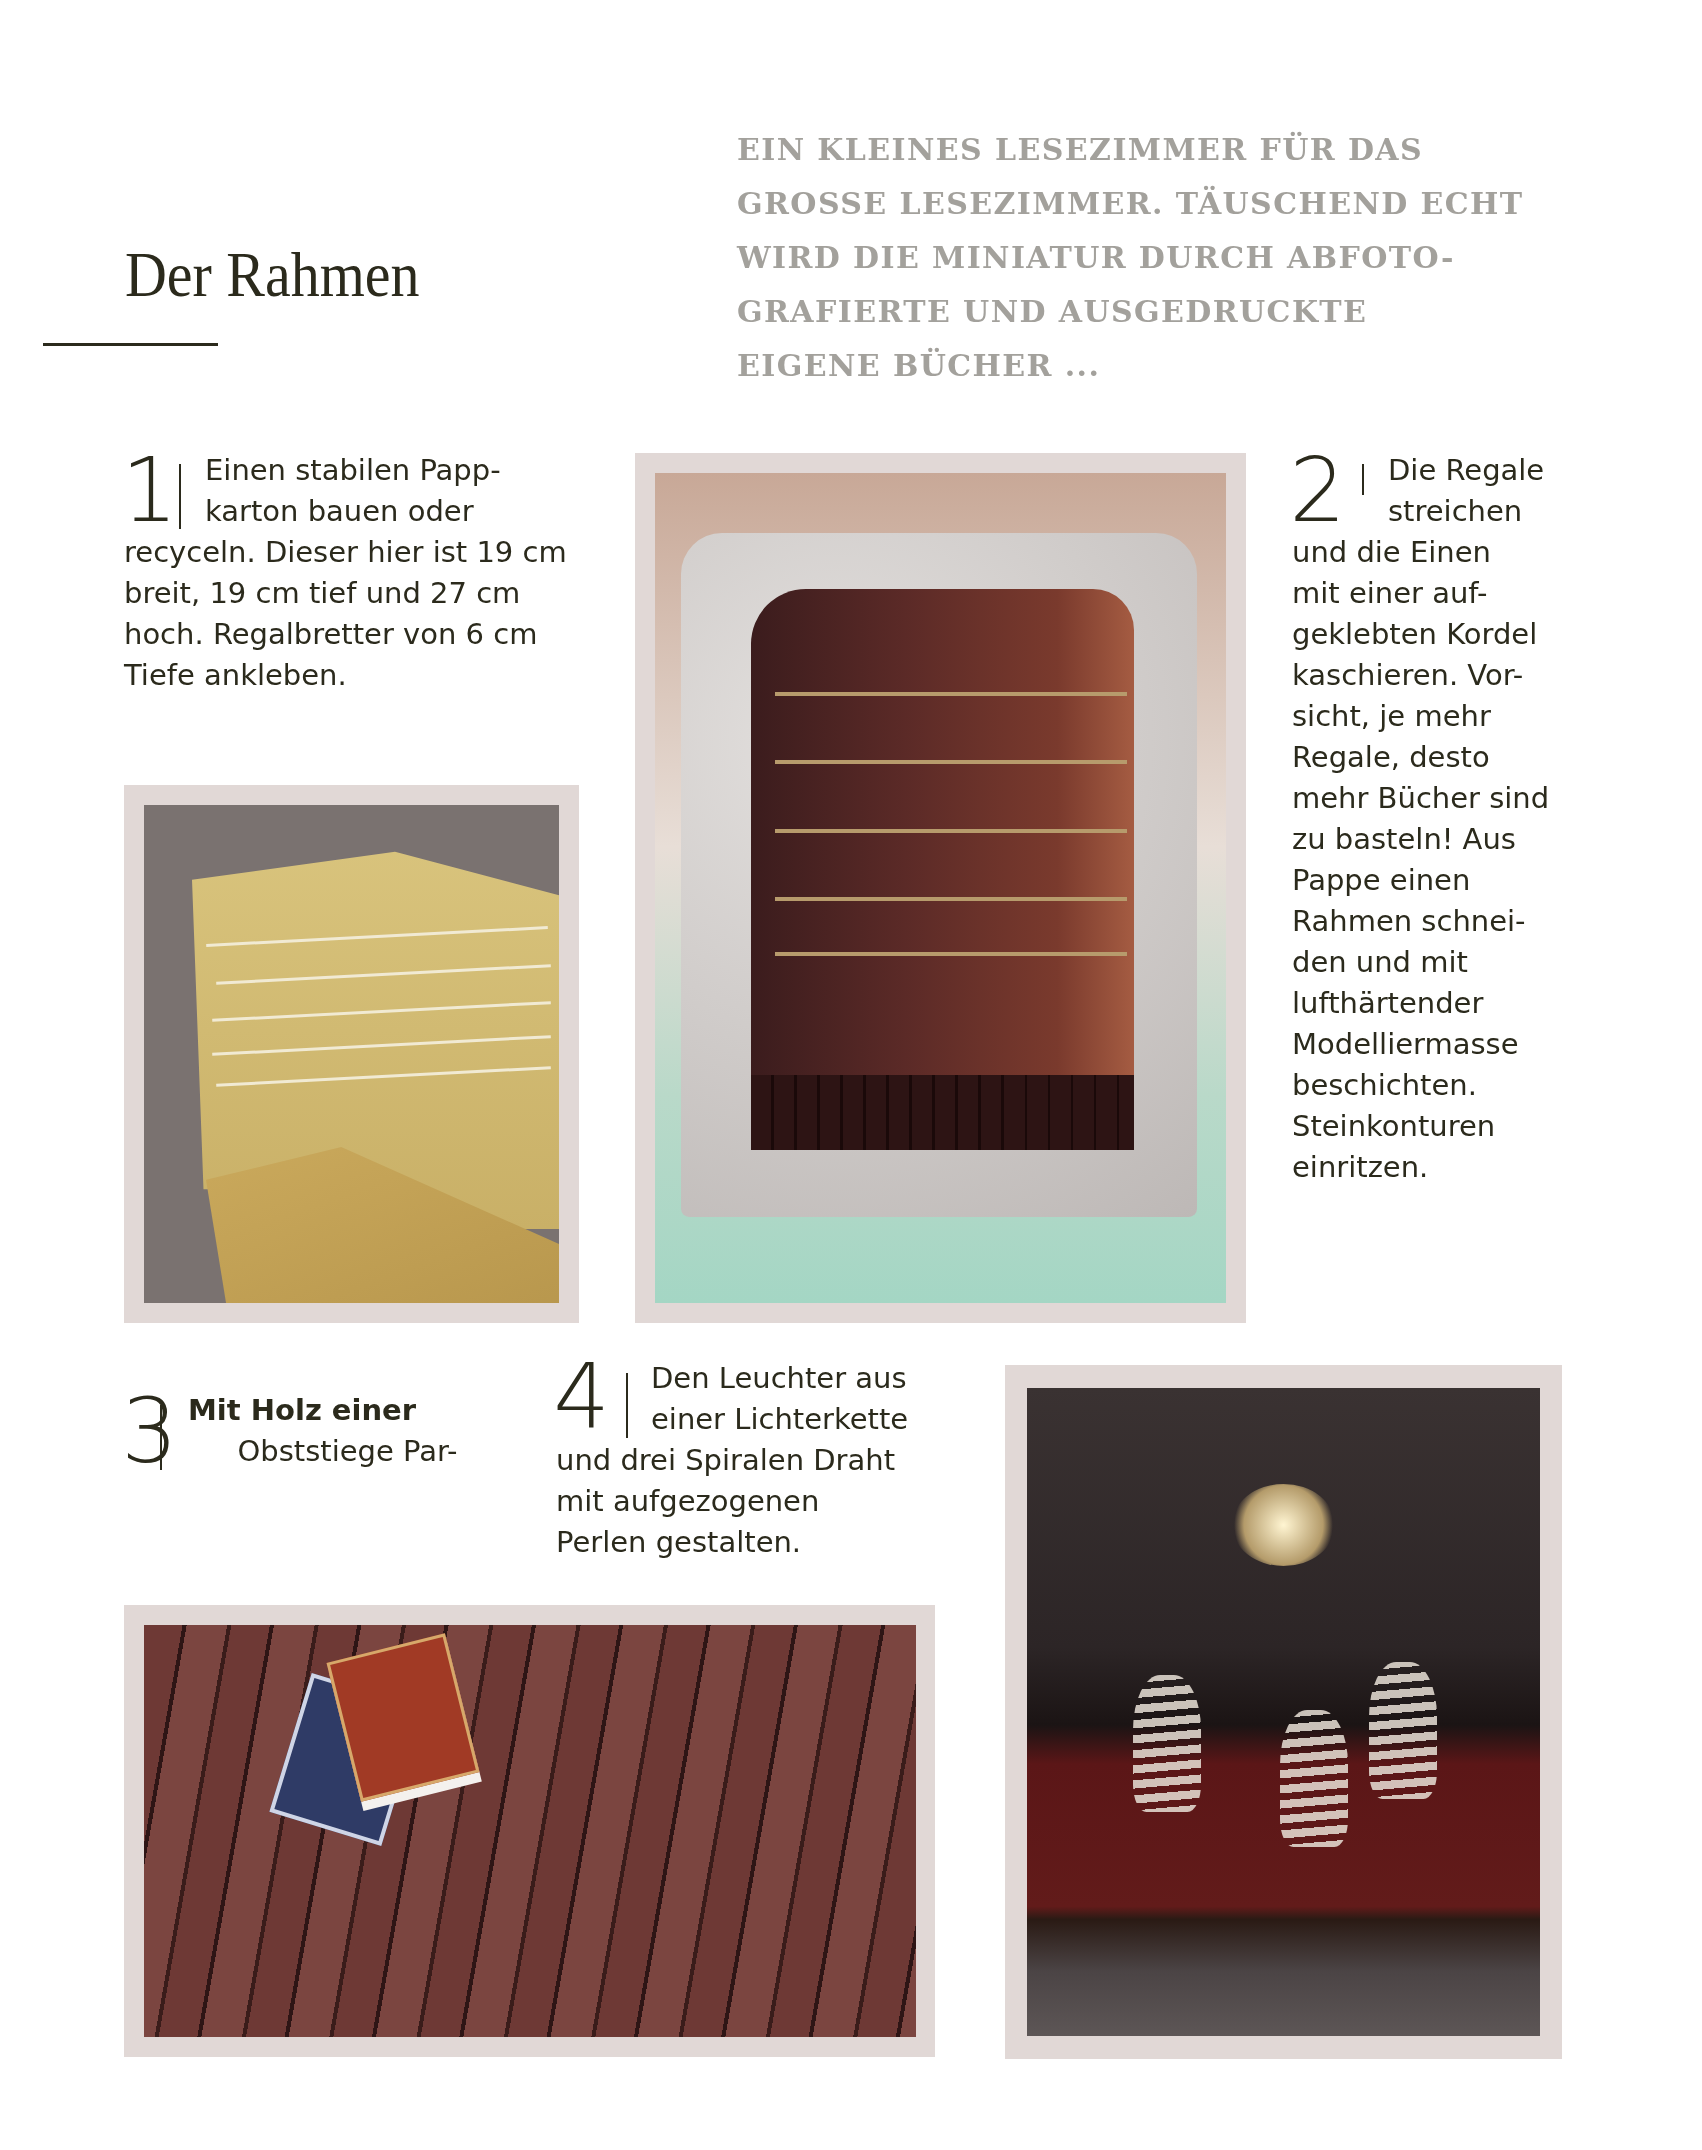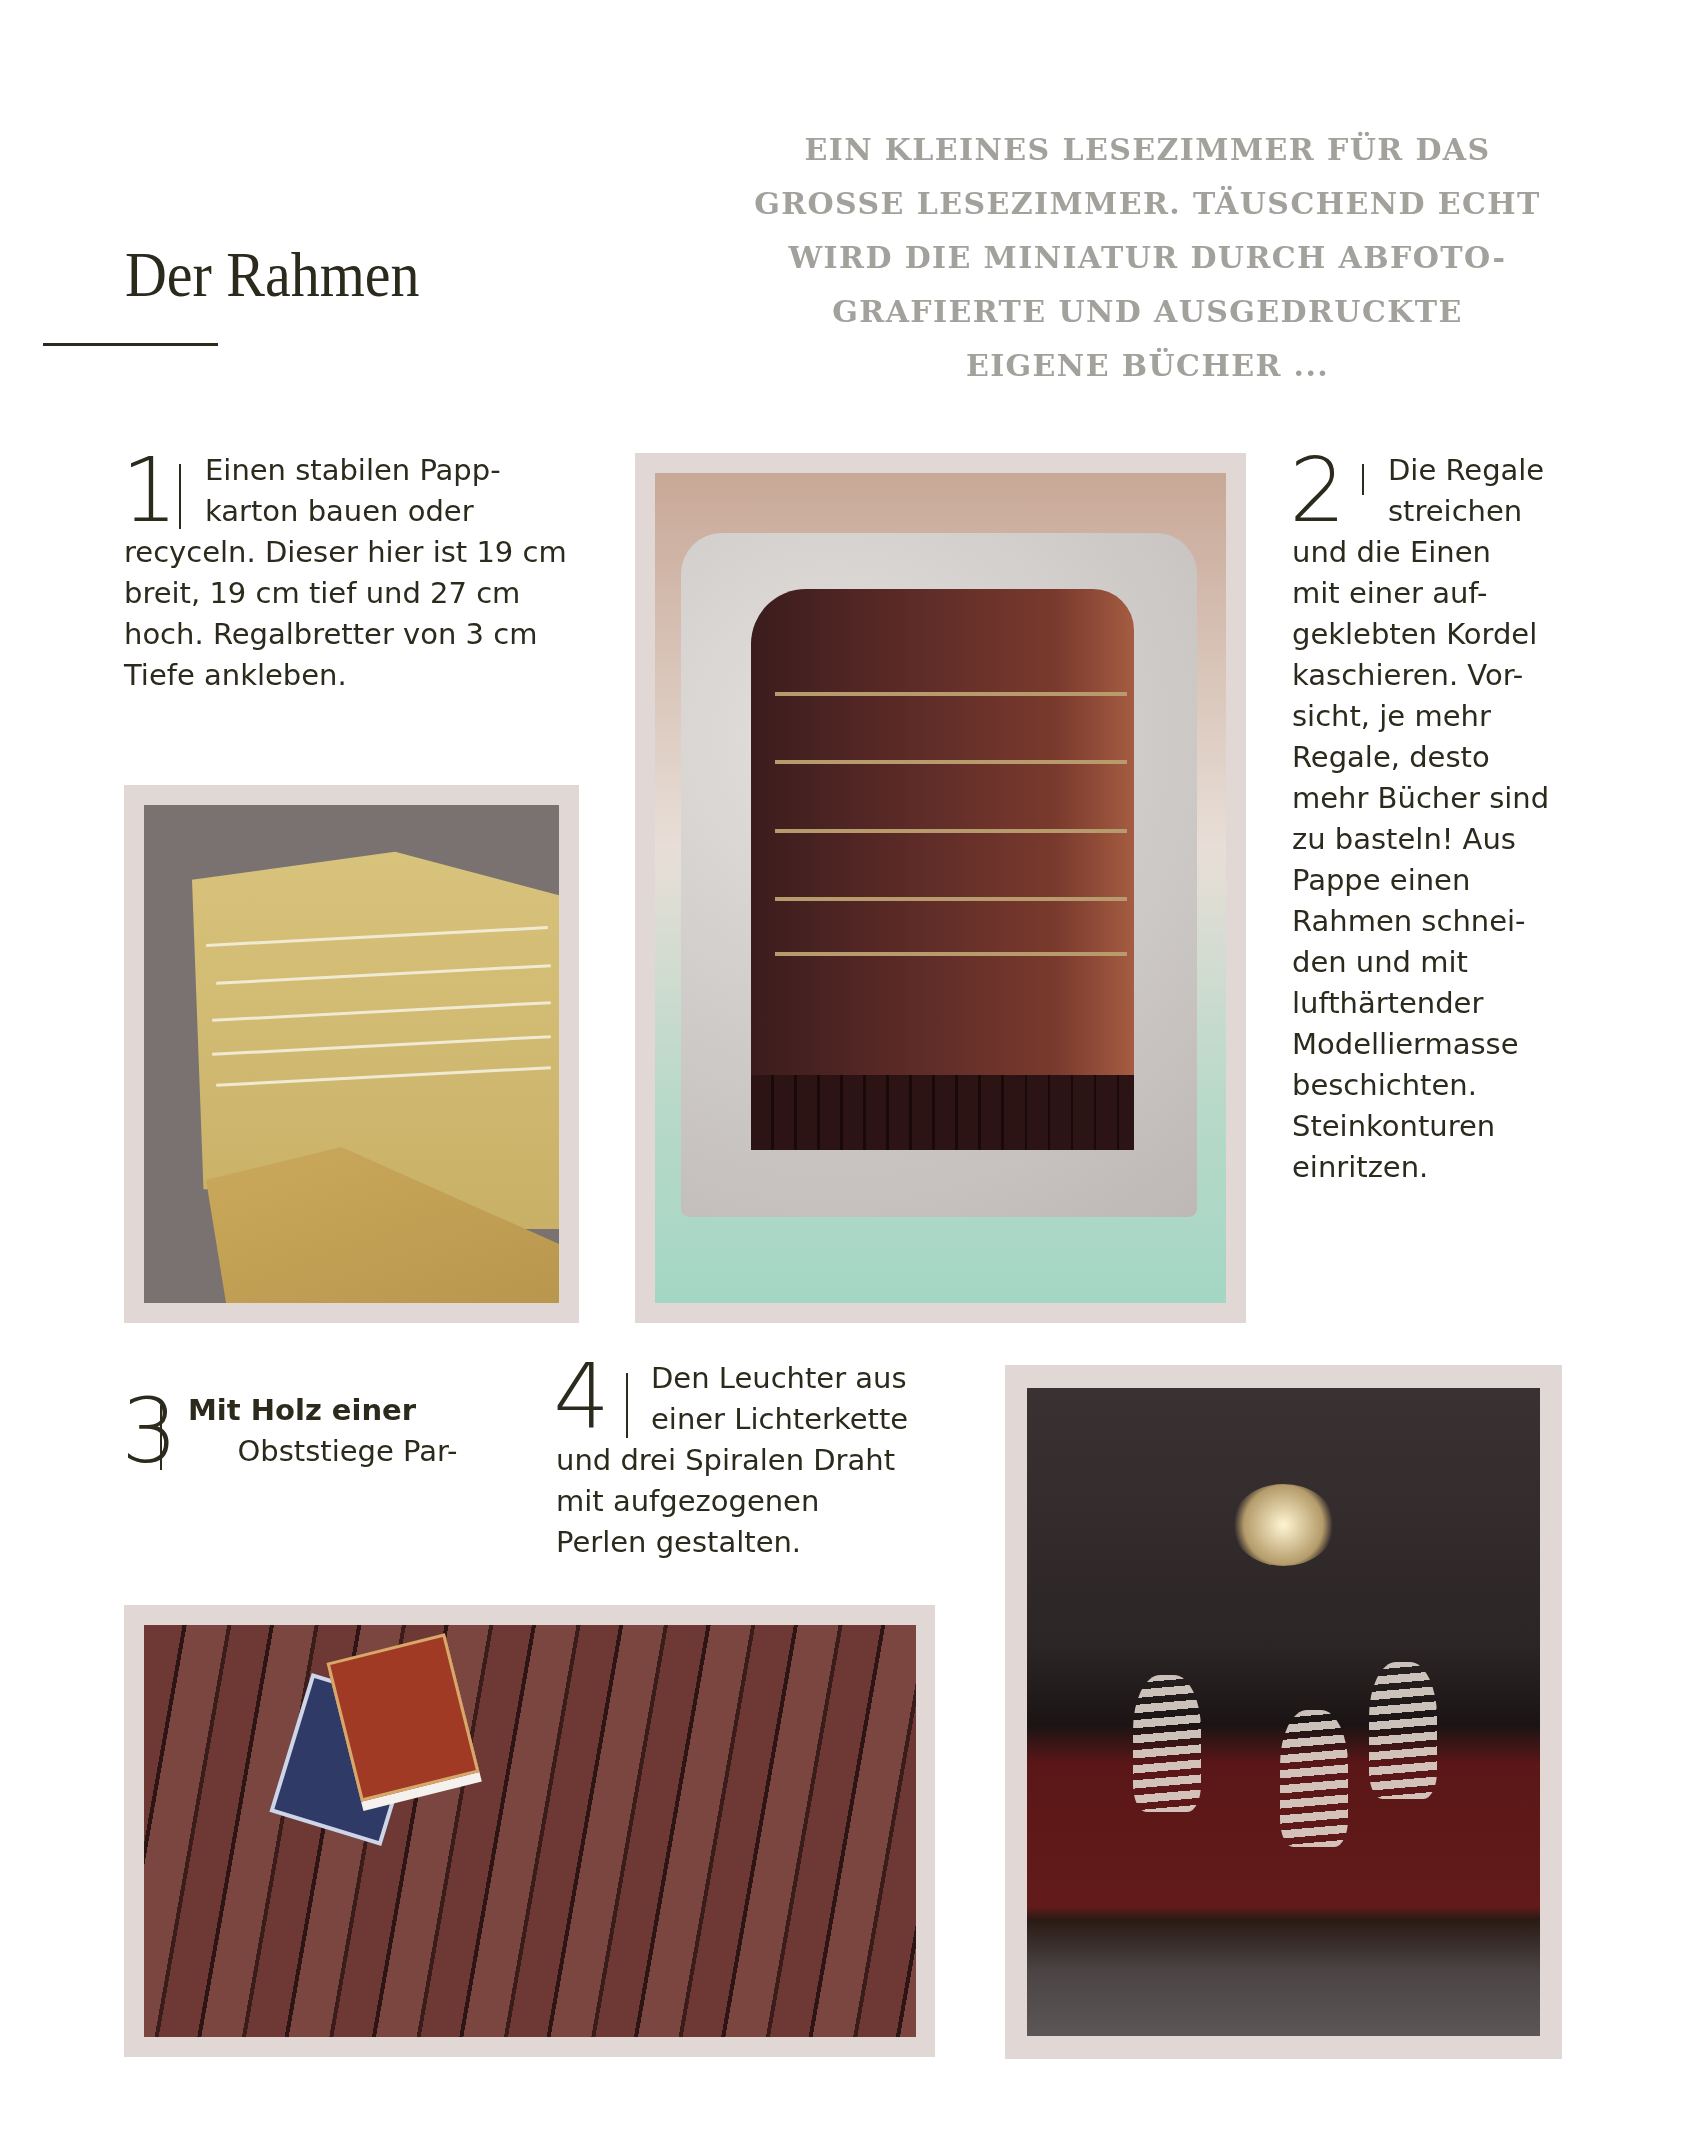--- a/index.html
+++ b/index.html
@@ -1,21 +1,21 @@
 <!DOCTYPE html>
 <html style="font-size:11px"><head>
 <meta charset="utf-8">
 <style>
   html, body { margin:0; padding:0; background:#ffffff; }
   body { width:1703px; height:2151px; position:relative; overflow:hidden; color:#2b2a1c; font-family:"DejaVu Sans", sans-serif; }
 
   .title { position:absolute; left:125px; top:239px; font-family:"Liberation Serif","DejaVu Serif", serif; font-size:63px; font-weight:400; color:#2b2a1c; letter-spacing:0px; transform:scaleX(0.92); transform-origin:left top; white-space:nowrap; }
   .title-rule { position:absolute; left:43px; top:343px; width:175px; height:3.4px; background:#2b2a1c; }
 
-  .intro { position:absolute; right:145px; top:123px; width:821px; text-align:center; font-family:"DejaVu Serif", serif; font-weight:700; font-size:30px; line-height:54px; color:#a3a19c; letter-spacing:1.4px; }
+  .intro { position:absolute; right:145px; top:123px; width:821px; text-align:left; font-family:"DejaVu Serif", serif; font-weight:700; font-size:30px; line-height:54px; color:#a3a19c; letter-spacing:1.4px; }
   .intro span { display:block; white-space:nowrap; }
 
   .step { position:absolute; font-family:"DejaVu Sans", sans-serif; font-size:29px; line-height:41px; color:#2b2a1c; }
   .step .line { display:block; white-space:nowrap; }
   .step .num { position:absolute; font-family:"DejaVu Sans", sans-serif; font-weight:200; font-size:89px; line-height:82px; color:#2b2a1c; }
   .step .bar { position:absolute; width:2.1px; background:#2b2a1c; }
 
   .photo-frame { position:absolute; background:#e1d8d6; }
   .photo { position:absolute; overflow:hidden; }
 
@@ -56,21 +56,21 @@
   <span>EIGENE BÜCHER ...</span>
 </div>
 
 <div class="step" style="left:124px; top:450px; width:465px;">
   <div class="num" style="left:-2.7px; top:-1.4px;">1</div>
   <div class="bar" style="left:55px; top:13.7px; height:65px;"></div>
   <span class="line" style="padding-left:81px;">Einen stabilen Papp-</span>
   <span class="line" style="padding-left:81px;">karton bauen oder</span>
   <span class="line">recyceln. Dieser hier ist 19 cm</span>
   <span class="line">breit, 19 cm tief und 27 cm</span>
-  <span class="line">hoch. Regalbretter von 3 cm</span>
+  <span class="line">hoch. Regalbretter von 6 cm</span>
   <span class="line">Tiefe ankleben.</span>
 </div>
 
 <div class="step" style="left:1292px; top:450px; width:274px;">
   <div class="num" style="left:-2.7px; top:-1.4px;">2</div>
   <div class="bar" style="left:70px; top:13.7px; height:31px;"></div>
   <span class="line" style="padding-left:96px;">Die Regale</span>
   <span class="line" style="padding-left:96px;">streichen</span>
   <span class="line">und die Einen</span>
   <span class="line">mit einer auf-</span>

